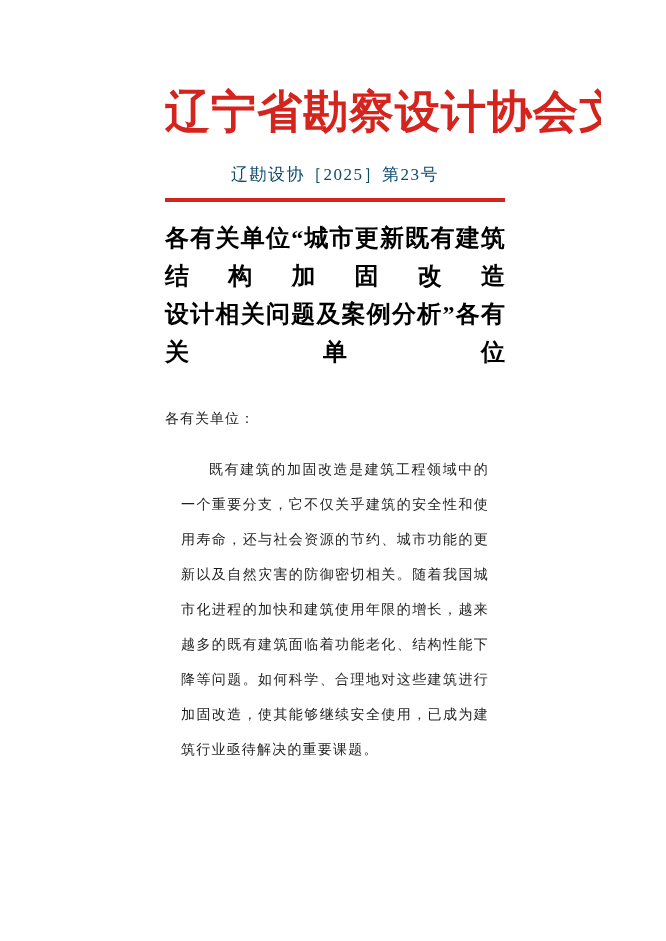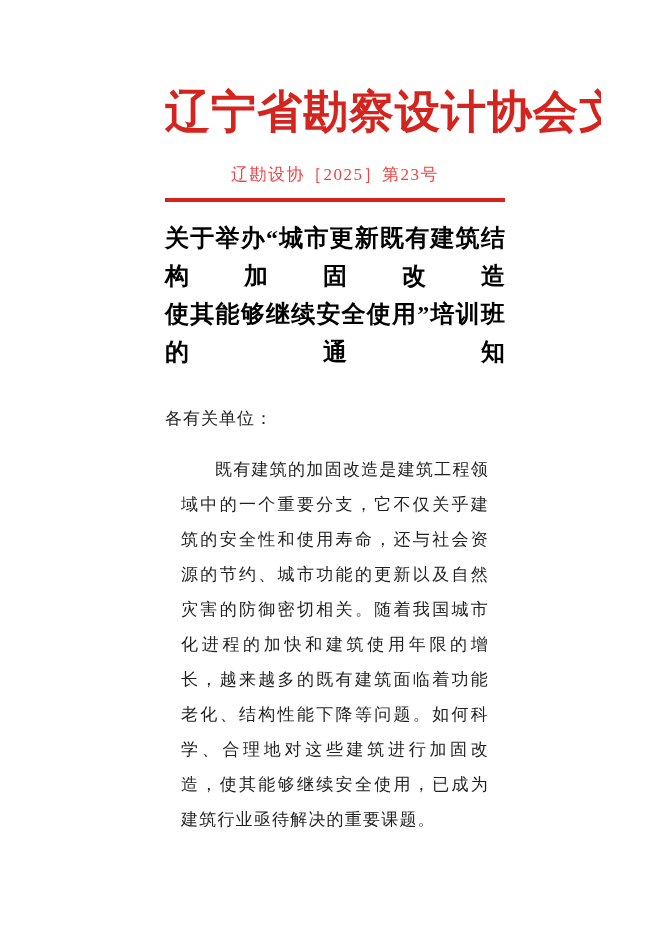--- a/index.html
+++ b/index.html
@@ -36,21 +36,21 @@
     text-align: justify;
     text-align-last: justify;
     letter-spacing: 1px;
   }
   
   .doc-number {
     margin-top: 24px;
     text-align: center;
     font-size: 17px;
     letter-spacing: 1.5px;
-    color: #ef4444;
+    color: #0c4a6e;
   }
   
   .red-rule {
     margin-top: 12px;
     height: 4px;
     background: var(--accent);
     border: none;
   }
   
   .doc-title {
@@ -61,21 +61,21 @@
     color: #000;
   }
   .title-line {
     display: block;
     text-align: justify;
     text-align-last: justify;
   }
   
   .body-text {
     margin-top: 30px;
-    font-size: 17px;
+    font-size: 14px;
     line-height: 35px;
     text-align: justify;
     color: var(--ink);
   }
   .salutation {
     margin: 0;
     letter-spacing: 1px;
   }
   .para {
     margin: 16px;
@@ -89,22 +89,22 @@
 <div class="page">
   <div class="content">
 
     <div class="letterhead">辽宁省勘察设计协会文件</div>
 
     <div class="doc-number">辽勘设协［2025］第23号</div>
 
     <div class="red-rule"></div>
 
     <h1 class="doc-title">
-      <span class="title-line">关于举办“城市更新既有建筑结构加固改造</span>
-      <span class="title-line">使其能够继续安全使用”培训班的通知</span>
+      <span class="title-line">各有关单位“城市更新既有建筑结构加固改造</span>
+      <span class="title-line">设计相关问题及案例分析”各有关单位</span>
     </h1>
 
     <div class="body-text">
       <p class="salutation">各有关单位：</p>
       <p class="para">既有建筑的加固改造是建筑工程领域中的一个重要分支，它不仅关乎建筑的安全性和使用寿命，还与社会资源的节约、城市功能的更新以及自然灾害的防御密切相关。随着我国城市化进程的加快和建筑使用年限的增长，越来越多的既有建筑面临着功能老化、结构性能下降等问题。如何科学、合理地对这些建筑进行加固改造，使其能够继续安全使用，已成为建筑行业亟待解决的重要课题。</p>
     </div>
 
   </div>
 </div>
 

